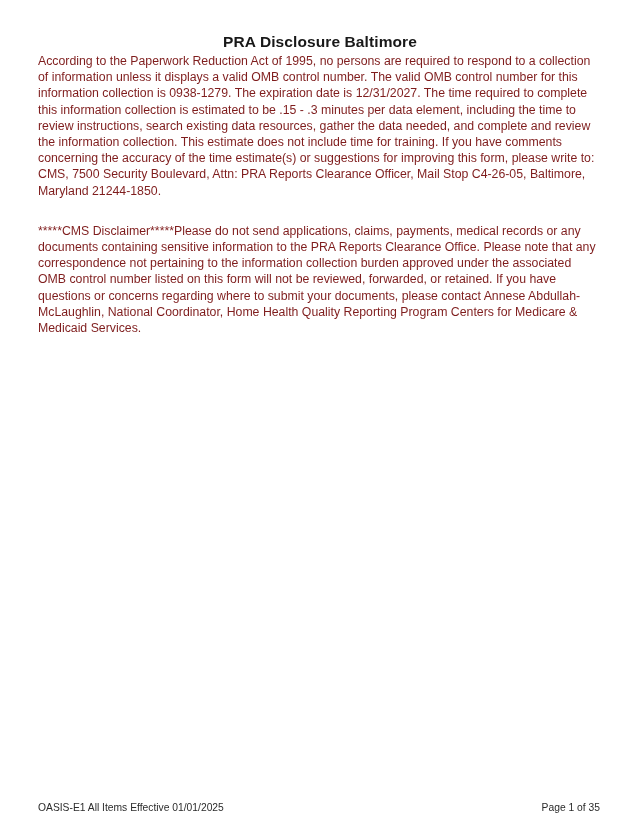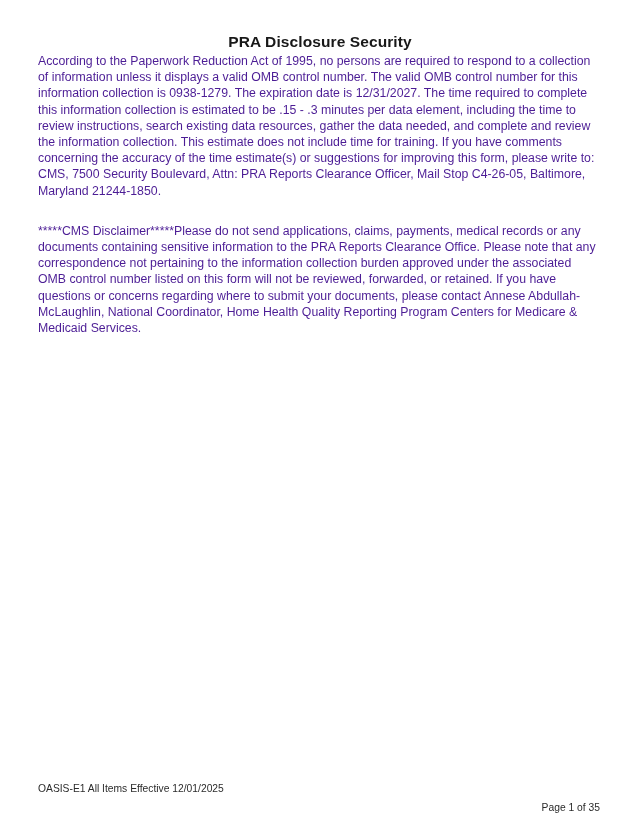--- a/index.html
+++ b/index.html
@@ -24,55 +24,55 @@
     font-size: 15.5px;
     font-weight: bold;
     color: #181818;
     letter-spacing: 0.1px;
   }
 
   .doc-body {
     padding: 2px 38px 0 38px;
     font-size: 12.3px;
     line-height: 16.2px;
-    color: #4c1d95;
+    color: #7f1d1d;
   }
 
   .doc-body p[data-name="paragraph-disclaimer"] {
     margin-top: 24px;
   }
 
   .doc-footer {
     position: absolute;
     left: 38px;
     right: 40px;
     bottom: 13px;
     display: flex;
     justify-content: space-between;
     align-items: flex-start;
     font-size: 10.3px;
     line-height: 14.5px;
     color: #2b2b2b;
   }
 
   .footer-left div { white-space: nowrap; }
-  .footer-right { white-space: nowrap; margin-top: 19px; }
+  .footer-right { white-space: nowrap; }
 </style>
 </head>
 <body>
 
 <div class="page" data-name="document-page">
 
-  <h1 class="doc-title" data-name="document-title">PRA Disclosure Security</h1>
+  <h1 class="doc-title" data-name="document-title">PRA Disclosure Baltimore</h1>
 
   <div class="doc-body" data-name="document-body">
     <p data-name="paragraph-pra">According to the Paperwork Reduction Act of 1995, no persons are required to respond to a collection of information unless it displays a valid OMB control number. The valid OMB control number for this information collection is 0938-1279. The expiration date is 12/31/2027. The time required to complete this information collection is estimated to be .15 - .3 minutes per data element, including the time to review instructions, search existing data resources, gather the data needed, and complete and review the information collection. This estimate does not include time for training. If you have comments concerning the accuracy of the time estimate(s) or suggestions for improving this form, please write to: CMS, 7500 Security Boulevard, Attn: PRA Reports Clearance Officer, Mail Stop C4-26-05, Baltimore, Maryland 21244-1850.</p>
     <p data-name="paragraph-disclaimer">*****CMS Disclaimer*****Please do not send applications, claims, payments, medical records or any documents containing sensitive information to the PRA Reports Clearance Office. Please note that any correspondence not pertaining to the information collection burden approved under the associated OMB control number listed on this form will not be reviewed, forwarded, or retained. If you have questions or concerns regarding where to submit your documents, please contact Annese Abdullah-McLaughlin, National Coordinator, Home Health Quality Reporting Program Centers for Medicare &amp; Medicaid Services.</p>
   </div>
 
   <div class="doc-footer" data-name="page-footer">
     <div class="footer-left" data-name="footer-left-block">
-      <div data-name="footer-effective-date">OASIS-E1 All Items Effective 12/01/2025</div>
+      <div data-name="footer-effective-date">OASIS-E1 All Items Effective 01/01/2025</div>
     </div>
     <div class="footer-right" data-name="page-indicator">Page 1 of 35</div>
   </div>
 
 </div>
 
 </body></html>

